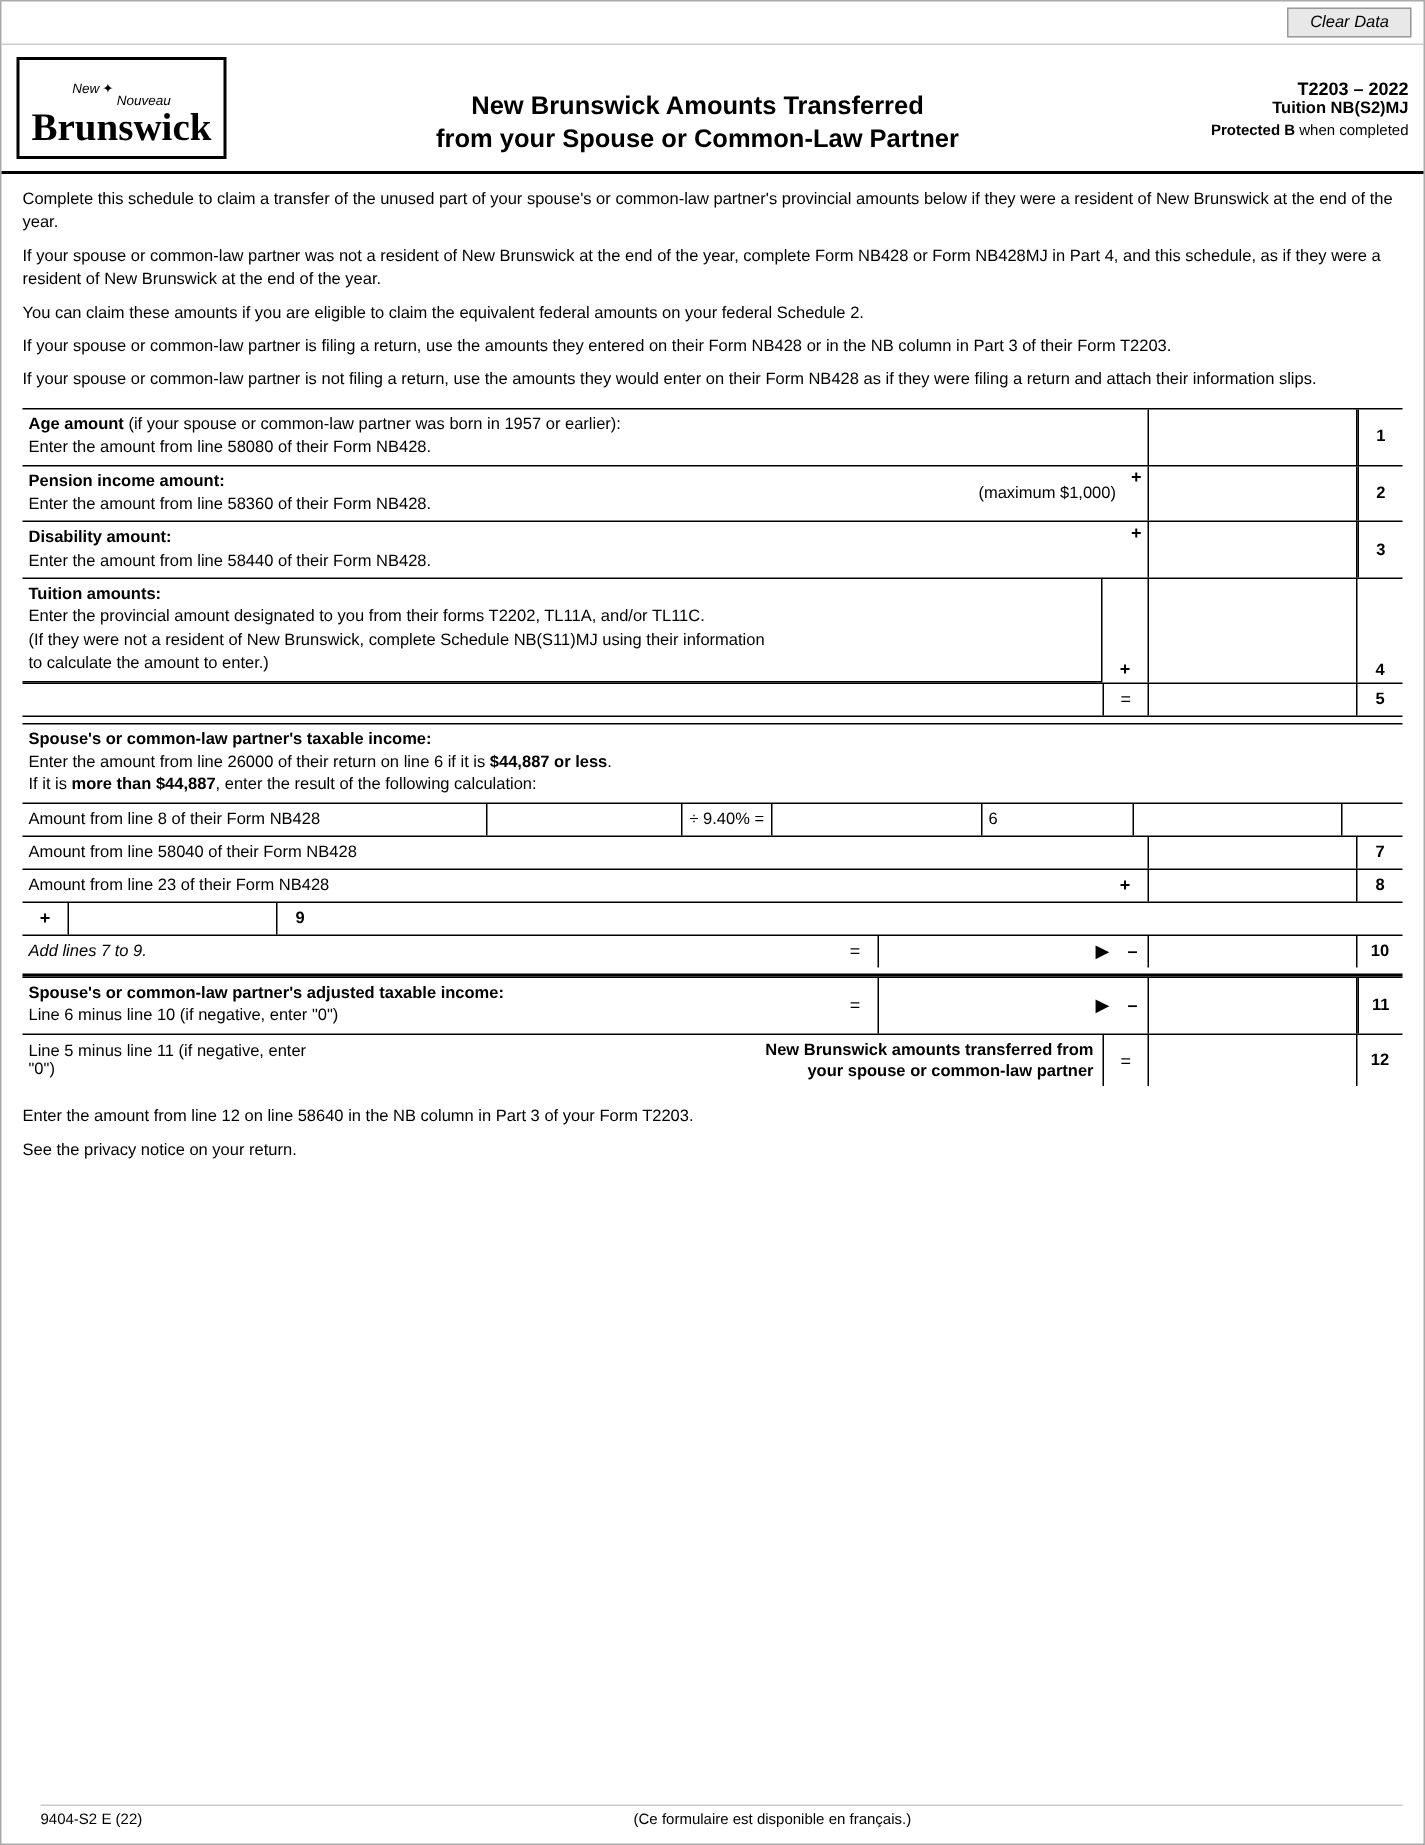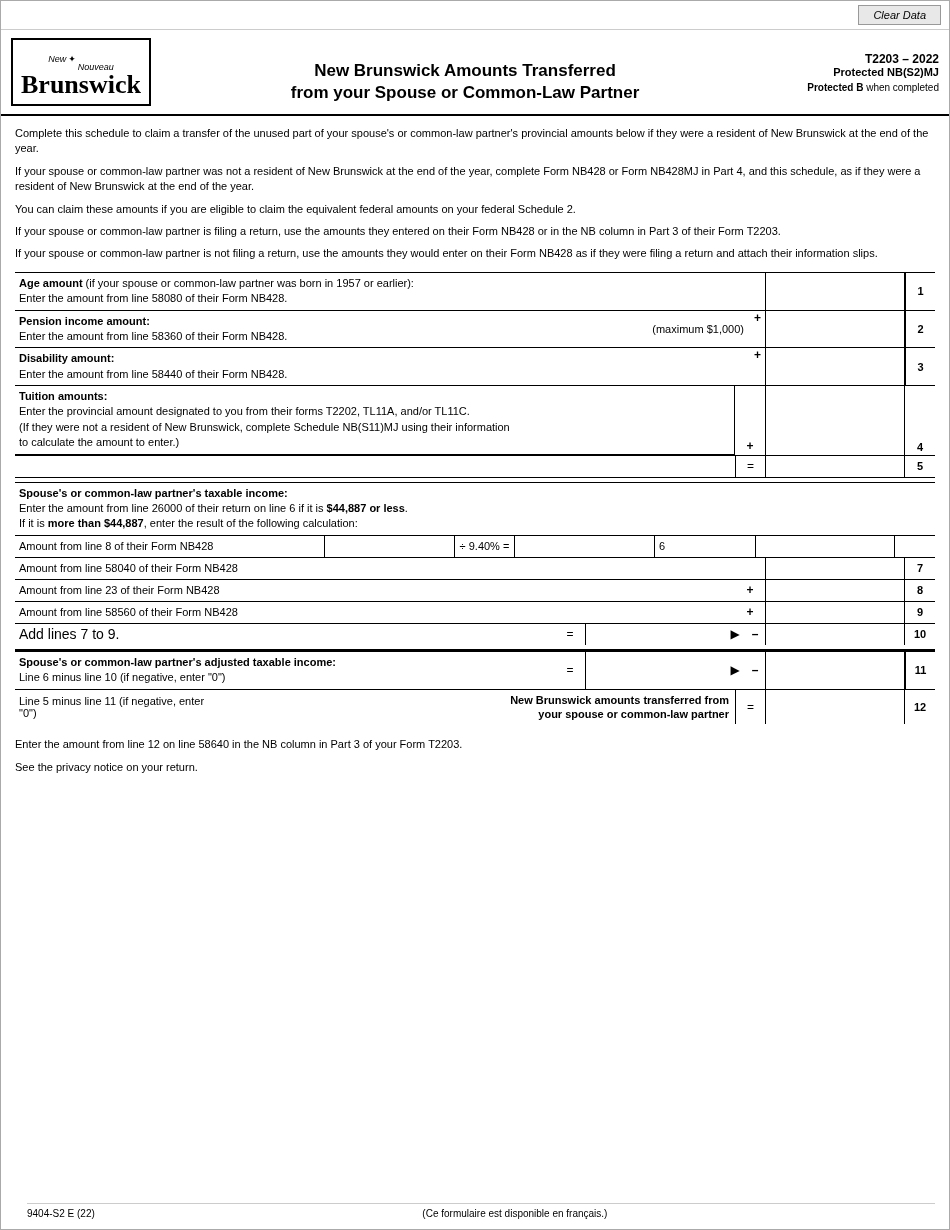--- a/index.html
+++ b/index.html
@@ -283,23 +283,24 @@
     
     .line10-row {
       display: flex;
       align-items: stretch;
       border-top: 1px solid #000;
       min-height: 22px;
     }
     .line10-label {
       flex: 1;
       padding: 2px 4px;
-      font-size: 14px;
-      display: flex;
-      align-items: center;
+      font-size: 11px;
+      display: flex;
+      align-items: center;
+      font-style: italic;
     }
     .line10-eq {
       width: 30px;
       display: flex;
       align-items: center;
       justify-content: center;
       font-size: 12px;
     }
     .line10-arrow {
       width: 20px;
@@ -485,21 +486,21 @@
       </div>
     </div>
     <div class="header-title">
       <h1>
         <span>New Brunswick Amounts Transferred</span><br>
         <span>from your Spouse or Common-Law Partner</span>
       </h1>
     </div>
     <div class="header-right">
       <div class="form-number">T2203 – 2022</div>
-      <div class="schedule-number">Protected NB(S2)MJ</div>
+      <div class="schedule-number">Tuition NB(S2)MJ</div>
       <div class="protected">
         <strong>Protected B</strong><span> when completed</span>
       </div>
     </div>
   </div>
 
   <div class="main-content">
 
     <p class="intro-para">Complete this schedule to claim a transfer of the unused part of your spouse's or common-law partner's provincial amounts below if they were a resident of New Brunswick at the end of the year.</p>
     <p class="intro-para">If your spouse or common-law partner was not a resident of New Brunswick at the end of the year, complete Form NB428 or Form NB428MJ in Part 4, and this schedule, as if they were a resident of New Brunswick at the end of the year.</p>
@@ -611,21 +612,20 @@
       <div class="sub-row">
         <div class="sub-label">Amount from line 23 of their Form NB428</div>
         <div class="sub-op">+</div>
         <div class="sub-input">
           <input type="text" style="">
         </div>
         <div class="sub-num">8</div>
       </div>
 
       <div class="sub-row">
-        <div class="sub-label">Amount from line 58560 of their Form NB428</div>
         <div class="sub-op">+</div>
         <div class="sub-input">
           <input type="text" style="">
         </div>
         <div class="sub-num">9</div>
       </div>
 
       <div class="line10-row">
         <div class="line10-label">Add lines 7 to 9.</div>
         <div class="line10-eq">=</div>

